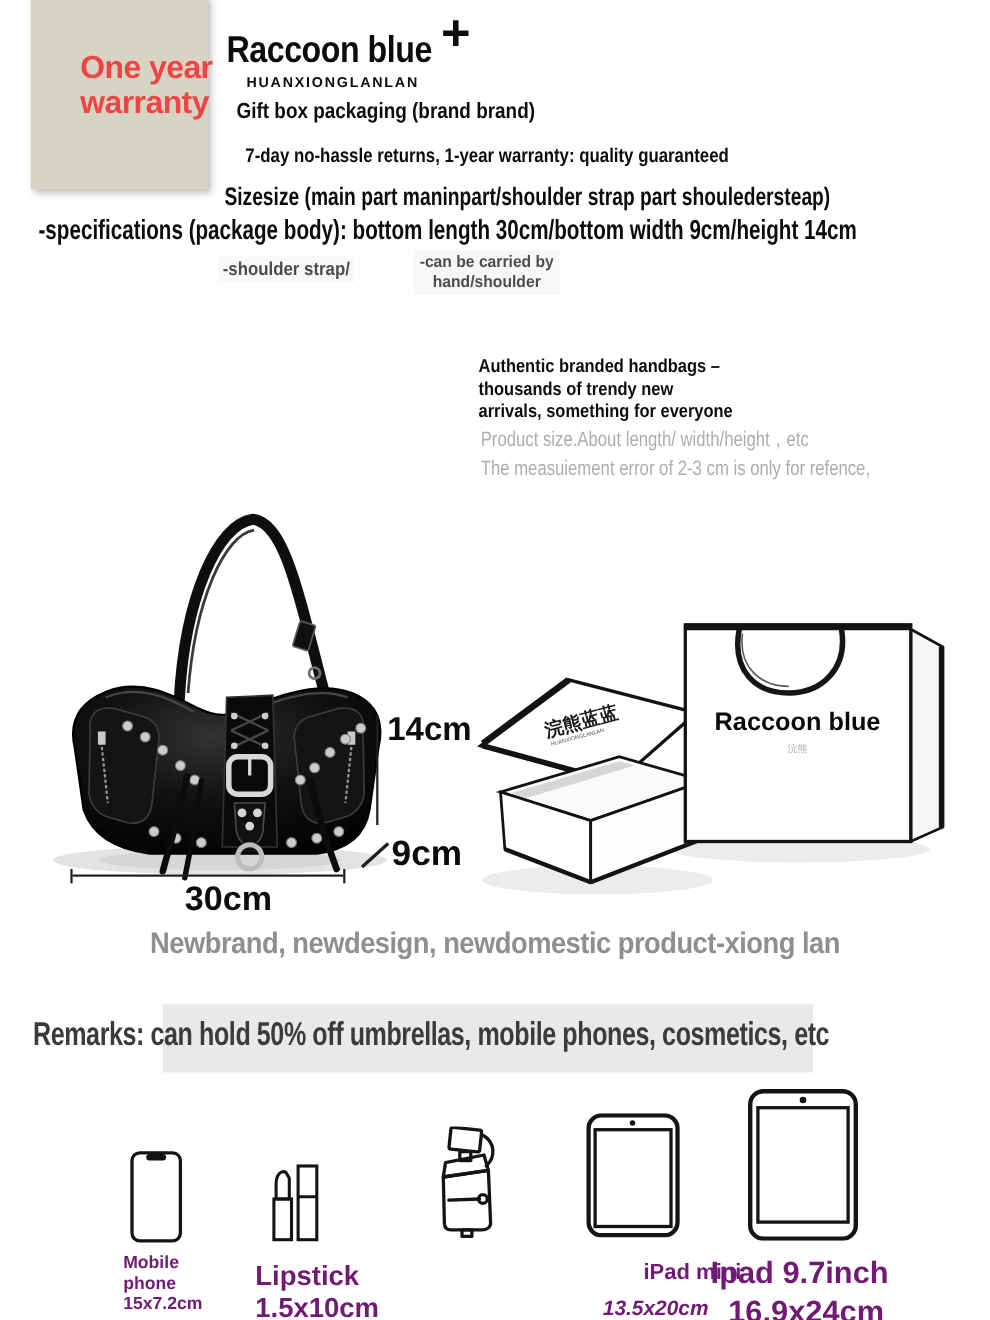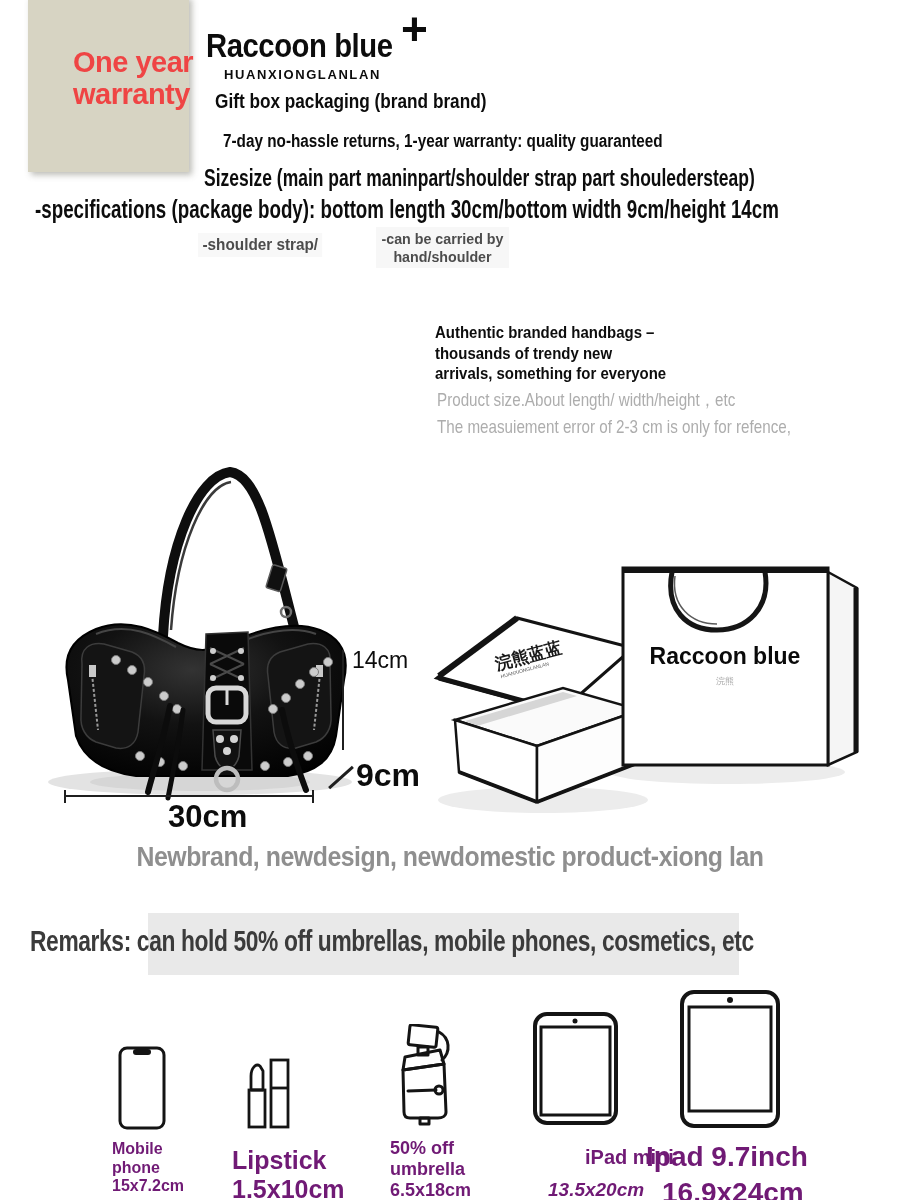--- a/index.html
+++ b/index.html
@@ -30,21 +30,21 @@
     transform:scaleX(.95);transform-origin:left top;}
 
   
   .authentic{left:435px;top:323px;font-size:17px;font-weight:bold;line-height:1.22;color:#0d0d0d;
     transform:scaleX(.88);transform-origin:left top;white-space:pre-line;}
   .size-note{left:437px;top:387px;font-size:19px;color:#adadad;line-height:1.42;
     transform:scaleX(.8);transform-origin:left top;white-space:pre-line;}
 
   
   .dim-vline{left:342px;top:650px;width:2px;height:100px;background:#1f1f1f;}
-  .dim-14{left:352px;top:647px;font-size:23px;font-weight:normal;}
+  .dim-14{left:352px;top:647px;font-size:30px;font-weight:bold;}
   .dim-slash{left:325px;top:776px;width:32px;height:3px;background:#1f1f1f;transform:rotate(-42deg);}
   .dim-9{left:356px;top:757px;font-size:32px;font-weight:bold;}
   .dim-hline{left:64px;top:790px;width:246px;height:13px;border-left:2px solid #1f1f1f;border-right:2px solid #1f1f1f;}
   .dim-hline .rule{position:absolute;left:0;right:0;top:5px;height:2px;background:#1f1f1f;}
   .dim-30{left:168px;top:799px;font-size:31px;font-weight:bold;text-align:center;}
 
   .tagline{left:0;top:842px;width:900px;text-align:center;font-size:27px;font-weight:bold;
     color:#8f8f8f;letter-spacing:-.5px;transform:scaleX(.92);transform-origin:center top;}
 
   .remark-highlight{left:148px;top:913px;width:591px;height:62px;background:#e9e9e9;}
@@ -224,23 +224,20 @@
       <rect x="16" y="2" width="28" height="20" rx="2" transform="rotate(6 30 12)"></rect>
       <rect x="25" y="23" width="10" height="8"></rect>
       <polygon points="12,33 47,26 51,40 10,46"></polygon>
       <path d="M 10,46 L 51,40 L 53,88 C 53,92 49,94 45,94 L 17,94 C 13,94 11,92 11,88 Z"></path>
       <line x1="15" y1="67" x2="43" y2="66"></line>
       <circle cx="46" cy="66" r="4"></circle>
       <path d="M 46,8 C 57,14 58,28 49,36"></path>
       <rect x="27" y="94" width="9" height="6"></rect>
     </g>
   </svg>
-  <div class="abs ref-label lbl-umbrella">50% off
-umbrella
-6.5x18cm</div>
 
   <svg class="abs" style="left:533px;top:1012px;" width="85" height="113" viewBox="0 0 85 113">
     <rect x="2" y="2" width="81" height="109" rx="12" fill="none" stroke="#141414" stroke-width="4"></rect>
     <circle cx="42" cy="9" r="2.5" fill="#141414"></circle>
     <rect x="8" y="15" width="69" height="88" fill="none" stroke="#141414" stroke-width="3"></rect>
   </svg>
   <div class="abs ref-label lbl-ipadmini-1">iPad mini</div>
   <div class="abs ref-label lbl-ipadmini-2">13.5x20cm</div>
 
   <svg class="abs" style="left:680px;top:990px;" width="100" height="138" viewBox="0 0 100 138">

